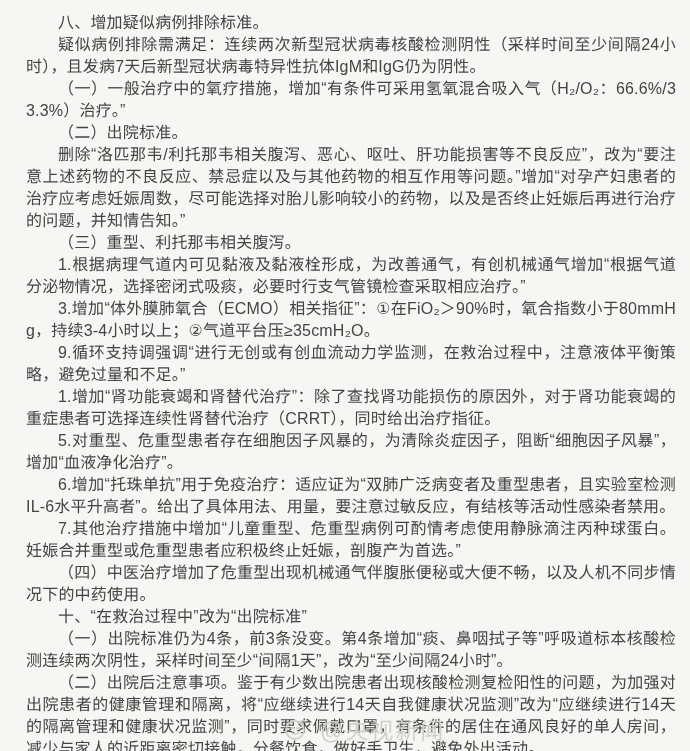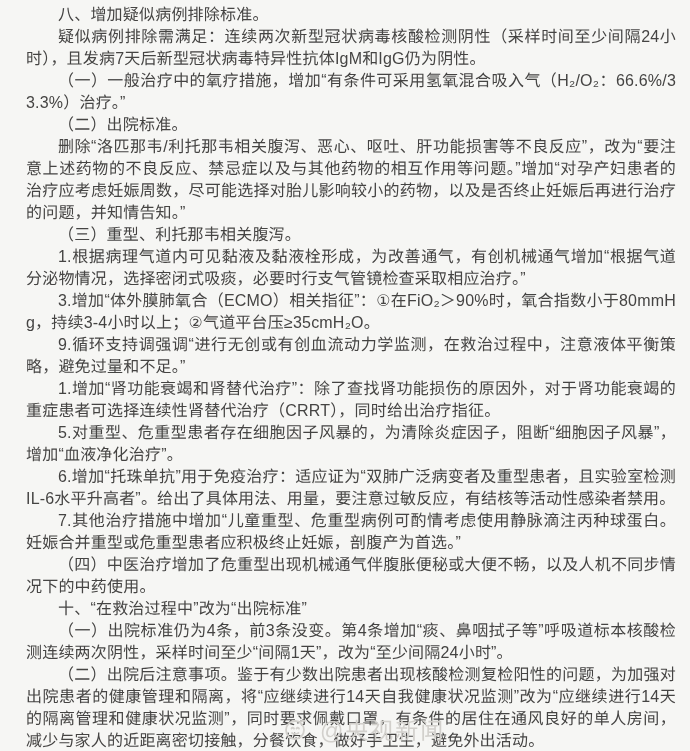--- a/index.html
+++ b/index.html
@@ -5,21 +5,21 @@
   html,body{margin:0;padding:0;}
   body{
     width:690px;height:751px;overflow:hidden;
     background:#f6f6f4;
     font-family:"Liberation Sans","DejaVu Sans",sans-serif;
   }
   .page{
     position:relative;
     width:690px;height:751px;
     box-sizing:border-box;
-    padding:4px 14px 0 26px;
+    padding:12px 14px 0 26px;
     color:#454443;
   }
   .doc p{
     margin:0;
     font-size:16px;
     line-height:22px;
     text-indent:2em;
     text-align:justify;
     letter-spacing:0.2px;
     word-break:break-all;

